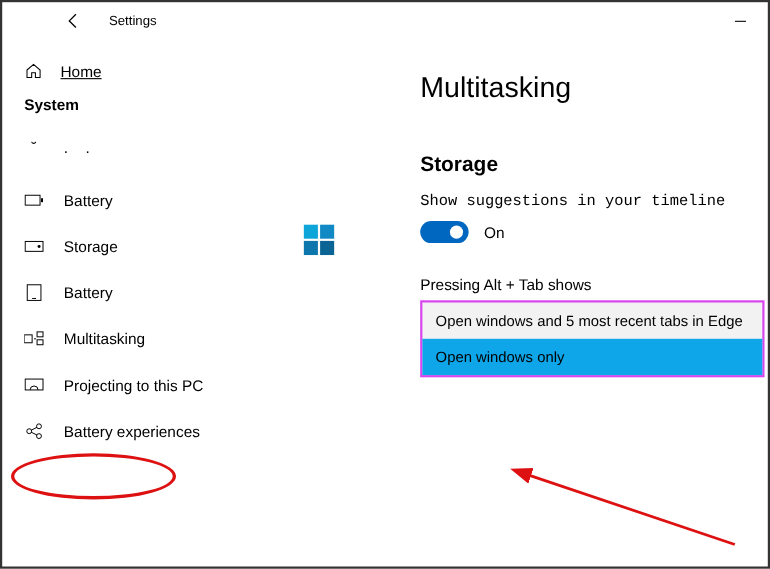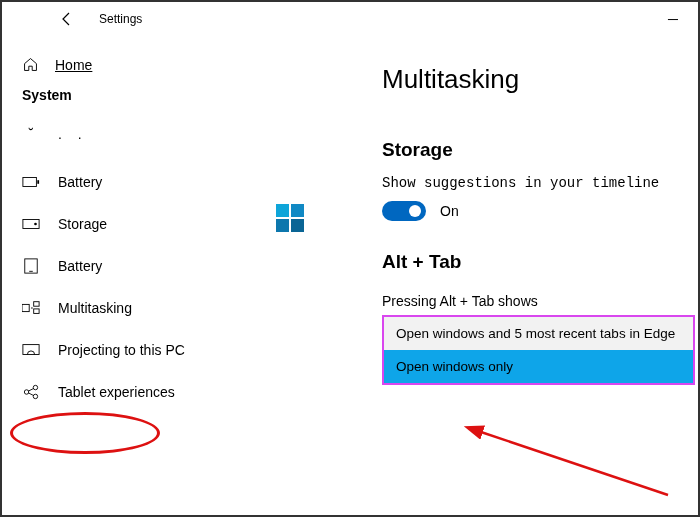--- a/index.html
+++ b/index.html
@@ -112,41 +112,40 @@
       <li class="nav-item">
         <span class="icon-slot">
             <svg width="16" height="16" viewBox="0 0 18 18">
               <circle cx="4" cy="9" r="2.5" stroke="#000" fill="none"></circle>
               <circle cx="14" cy="4" r="2.5" stroke="#000" fill="none"></circle>
               <circle cx="14" cy="14" r="2.5" stroke="#000" fill="none"></circle>
               <line x1="6" y1="8" x2="12" y2="5" stroke="#000"></line>
               <line x1="6" y1="10" x2="12" y2="13" stroke="#000"></line>
             </svg>
           </span>
-        <span>Tablet experiences</span>
+        <span>Battery experiences</span>
       </li>
     </ul>
     <svg class="logo-badge" viewBox="0 0 28 28">
         <rect x="0" y="0" width="13" height="13" fill="#0ea5d9"></rect>
         <rect x="15" y="0" width="13" height="13" fill="#1089c4"></rect>
         <rect x="0" y="15" width="13" height="13" fill="#0d77ad"></rect>
         <rect x="15" y="15" width="13" height="13" fill="#0a6595"></rect>
       </svg>
     <div class="circle-annot"></div>
   </div>
 
   <div class="main">
     <h1 class="page-title">Multitasking</h1>
     <h2 class="section-title">Storage</h2>
     <div class="setting-label">Show suggestions in your timeline</div>
     <div class="toggle-row">
       <div class="toggle"></div>
       <span class="toggle-state">On</span>
     </div>
-    <h2 class="subsection-title">Alt + Tab</h2>
     <div class="dropdown-label">Pressing Alt + Tab shows</div>
     <div class="dropdown-list">
       <div class="dropdown-option">Open windows and 5 most recent tabs in Edge</div>
       <div class="dropdown-option selected">Open windows only</div>
     </div>
   </div>
 </div>
 
 <svg class="arrow-annot" width="220" height="80" viewBox="0 0 220 80">
   <defs>

